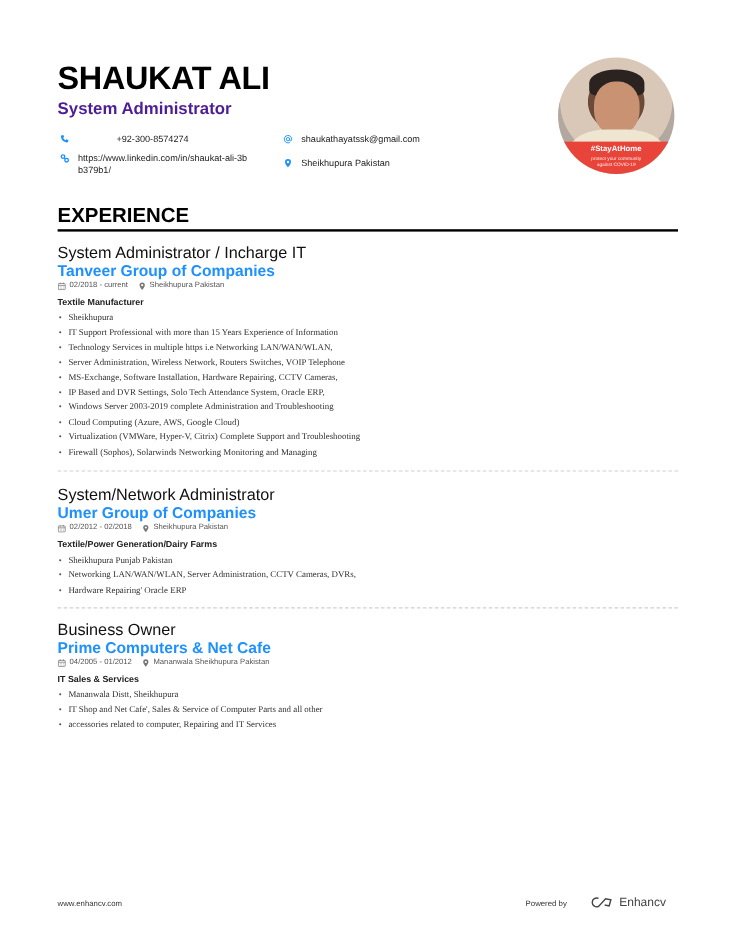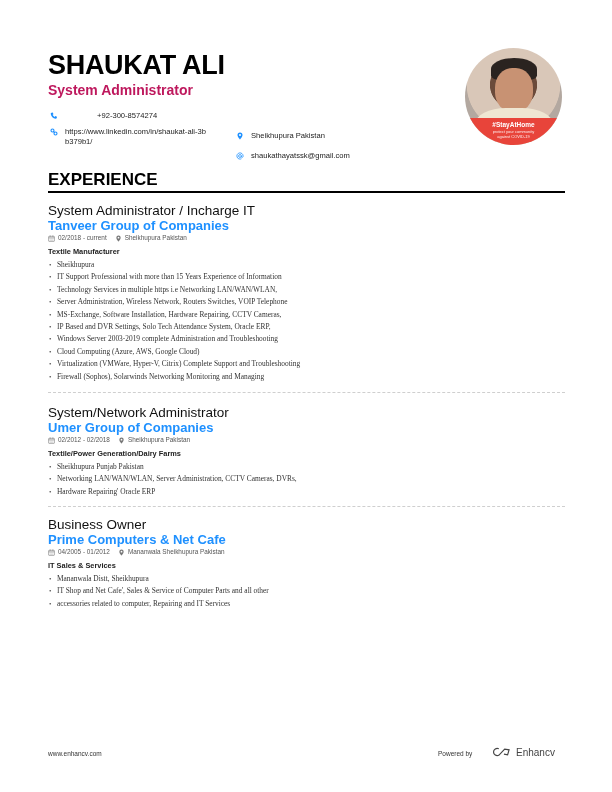--- a/index.html
+++ b/index.html
@@ -2,28 +2,28 @@
 <html><head>
 <meta charset="utf-8">
 <style>
   * { box-sizing: border-box; margin: 0; padding: 0; }
   html, body { width: 612px; height: 792px; background: #ffffff; overflow: hidden; }
   body { font-family: "Liberation Sans", "DejaVu Sans", sans-serif; color: #222; position: relative; }
 
   .page { position: absolute; left: 0; top: 0; width: 612px; height: 623px; }
 
   .name { position: absolute; left: 48px; top: 50px; font-size: 27px; font-weight: bold; color: #000; letter-spacing: -0.3px; line-height: 30px; }
-  .title { position: absolute; left: 48px; top: 81px; font-size: 14px; font-weight: bold; color: #be185d; line-height: 18px; }
+  .title { position: absolute; left: 48px; top: 81px; font-size: 14px; font-weight: bold; color: #4c1d95; line-height: 18px; }
 
   .contact { position: absolute; font-size: 7.6px; color: #222; line-height: 10px; display: flex; align-items: flex-start; }
   .contact .ic { width: 10px; height: 10px; margin-right: 6px; flex: 0 0 10px; display: flex; align-items: center; justify-content: center; }
   .contact .ic svg { width: 8px; height: 8px; }
   .c-phone { left: 49px; top: 111px; gap: 32px; }
   .c-link { left: 49px; top: 127px; width: 185px; }
-  .c-email { left: 235px; top: 111px; margin-top: 40px; }
+  .c-email { left: 235px; top: 111px; }
   .c-loc { left: 235px; top: 131px; }
 
   .photo { position: absolute; left: 465px; top: 48px; width: 97px; height: 97px; border-radius: 50%; overflow: hidden;
            background: radial-gradient(circle at 50% 38%, #c99b7d 0 22%, #6b4a3a 23% 30%, #d9c7b8 31% 60%, #b3a8a0 61% 100%); }
   .photo .hair { position: absolute; left: 26px; top: 10px; width: 46px; height: 22px; border-radius: 50% 50% 20% 20%; background: #2a2320; }
   .photo .face { position: absolute; left: 30px; top: 20px; width: 38px; height: 44px; border-radius: 45%; background: #c89273; }
   .photo .shirt { position: absolute; left: 10px; top: 60px; width: 78px; height: 40px; border-radius: 40% 40% 0 0; background: #efe6d2; }
   .photo .band { position: absolute; left: 0; top: 70px; width: 97px; height: 27px; background: #e8443a; text-align: center; color: #fff; }
   .photo .band .h { font-size: 6.5px; font-weight: bold; line-height: 8px; margin-top: 3px; }
   .photo .band .s { font-size: 4px; line-height: 5px; opacity: 0.9; }

